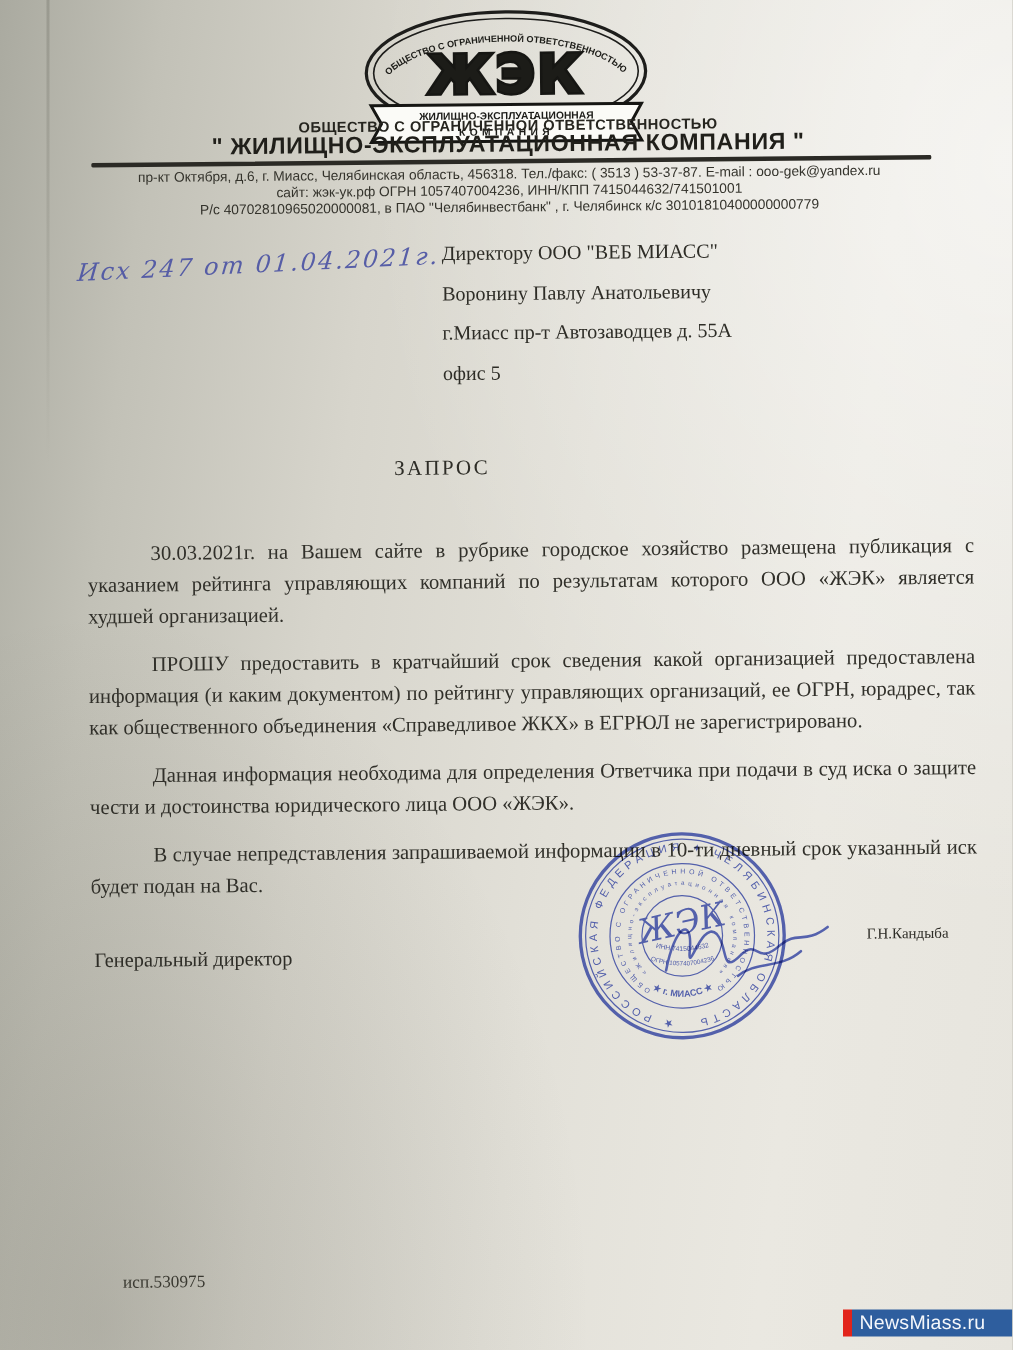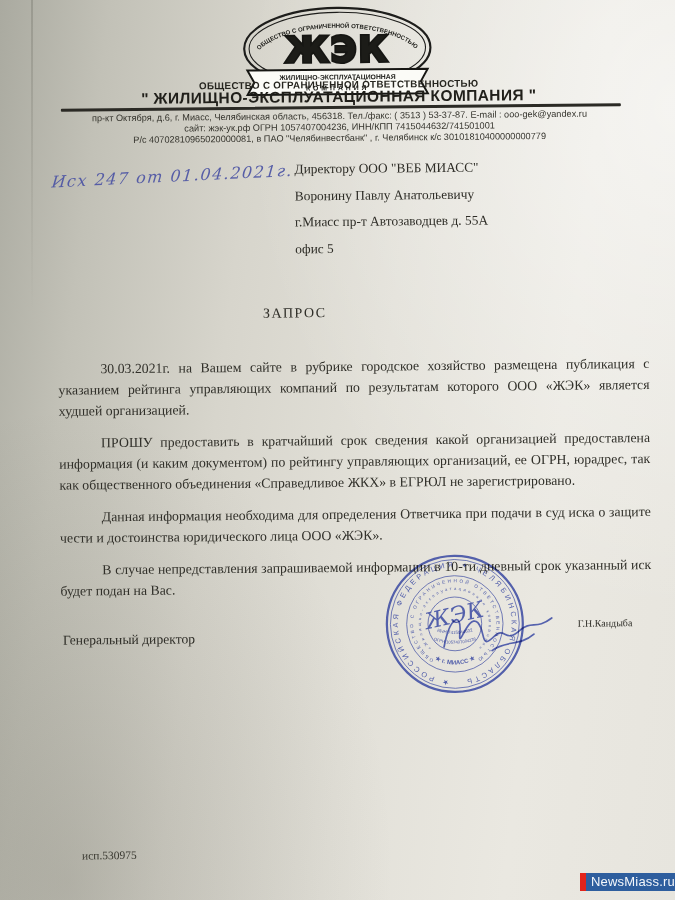--- a/index.html
+++ b/index.html
@@ -47,21 +47,21 @@
   .sig-name{position:absolute;left:574px;top:620px;font-size:10px;color:#2e2d27;}
   .stamp-svg{position:absolute;left:380px;top:554px;width:142px;height:142px;opacity:.87;mix-blend-mode:multiply;}
   .signature-svg{position:absolute;left:432px;top:590px;width:120px;height:80px;opacity:.9;mix-blend-mode:multiply;}
 
   
   .executor{position:absolute;left:54px;top:847px;font-size:11.5px;color:#3a3931;margin-left:22px;}
   .watermark{position:absolute;right:0;bottom:9px;display:flex;align-items:stretch;height:18px;
     font-family:"Liberation Sans",sans-serif;}
   .wm-bar{width:6px;background:#e2241b;}
   .wm-box{background:#2e5e9e;color:#f4f7fb;font-size:13px;font-weight:500;
-    padding:1px 0 2px 5px;display:flex;align-items:center;letter-spacing:.2px;}
+    padding:1px 18px 2px 5px;display:flex;align-items:center;letter-spacing:.2px;}
 
   svg text{fill:#1c1c18;}
   .stamp-svg text{fill:#3c4ba3;}
   .stamp-svg circle{stroke:#3c4ba3;fill:none;}
   .sig-path{stroke:#4553a8;fill:none;stroke-width:1.7;stroke-linecap:round;}
 </style>
 </head>
 <body>
 
 <div class="photo">

